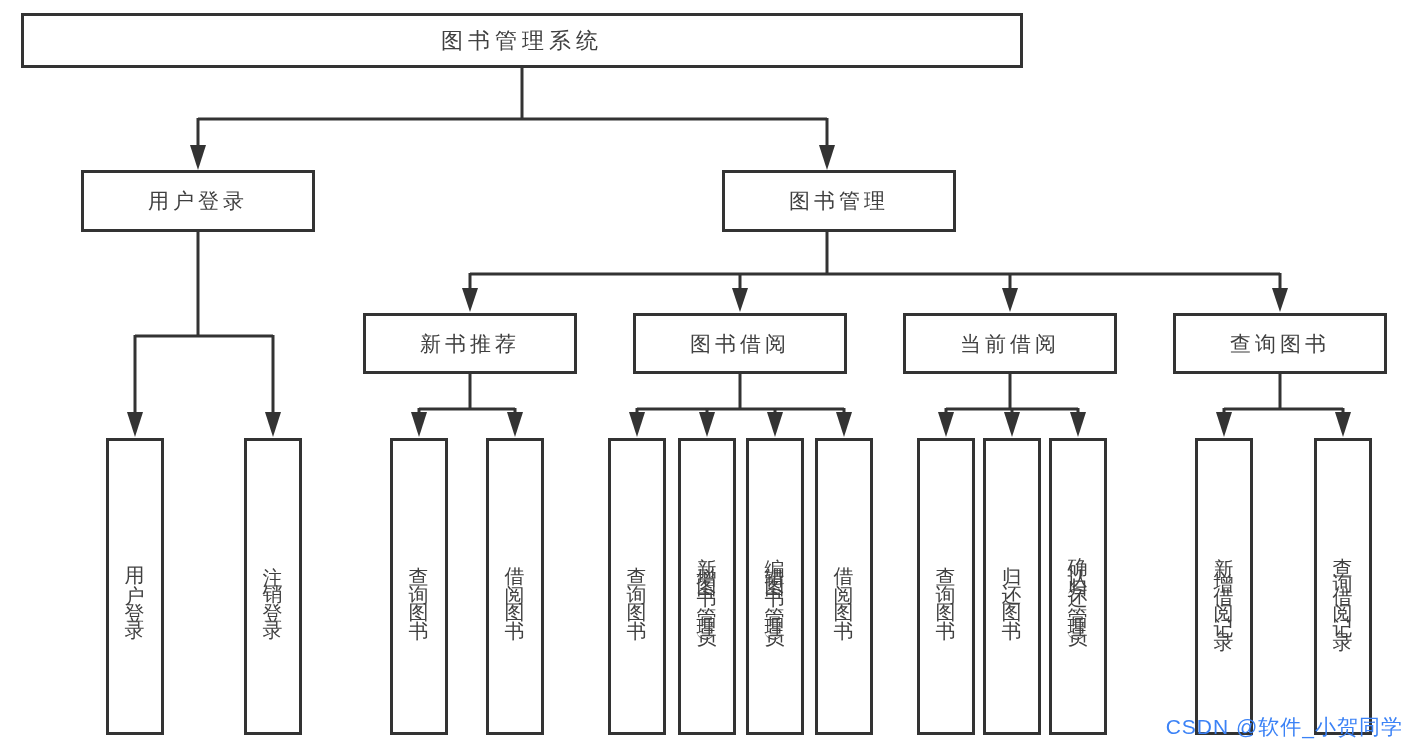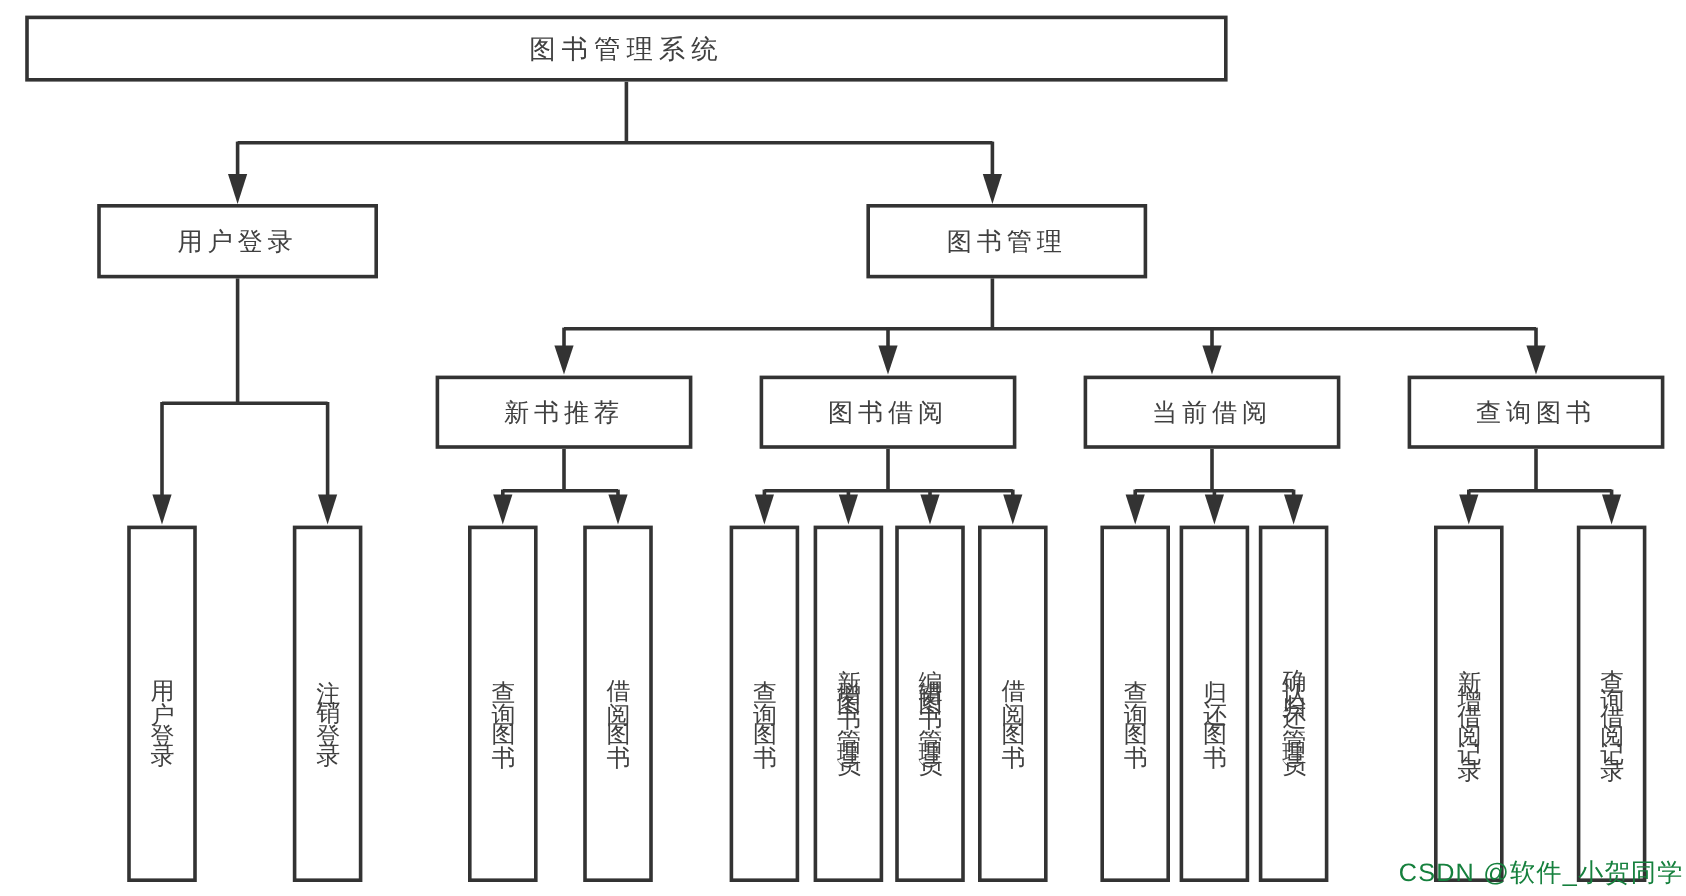--- a/index.html
+++ b/index.html
@@ -59,21 +59,21 @@
   .x-cb1 { left: 917px; }  .x-cb2 { left: 983px; }
   .x-cb3 { left: 1049px; } .x-br1 { left: 1195px; }
   .x-br2 { left: 1314px; }
   #watermark {
     position: absolute;
     right: 2px;
     bottom: 6px;
     z-index: 3;
     font-size: 21px;
     letter-spacing: 1px;
-    color: #15803d;
+    color: #3b82f6;
     white-space: nowrap;
   }
 </style>
 </head>
 <body>
 
 <div id="canvas">
 
   <svg id="wires" viewBox="0 0 1405 747" xmlns="http://www.w3.org/2000/svg">
 

